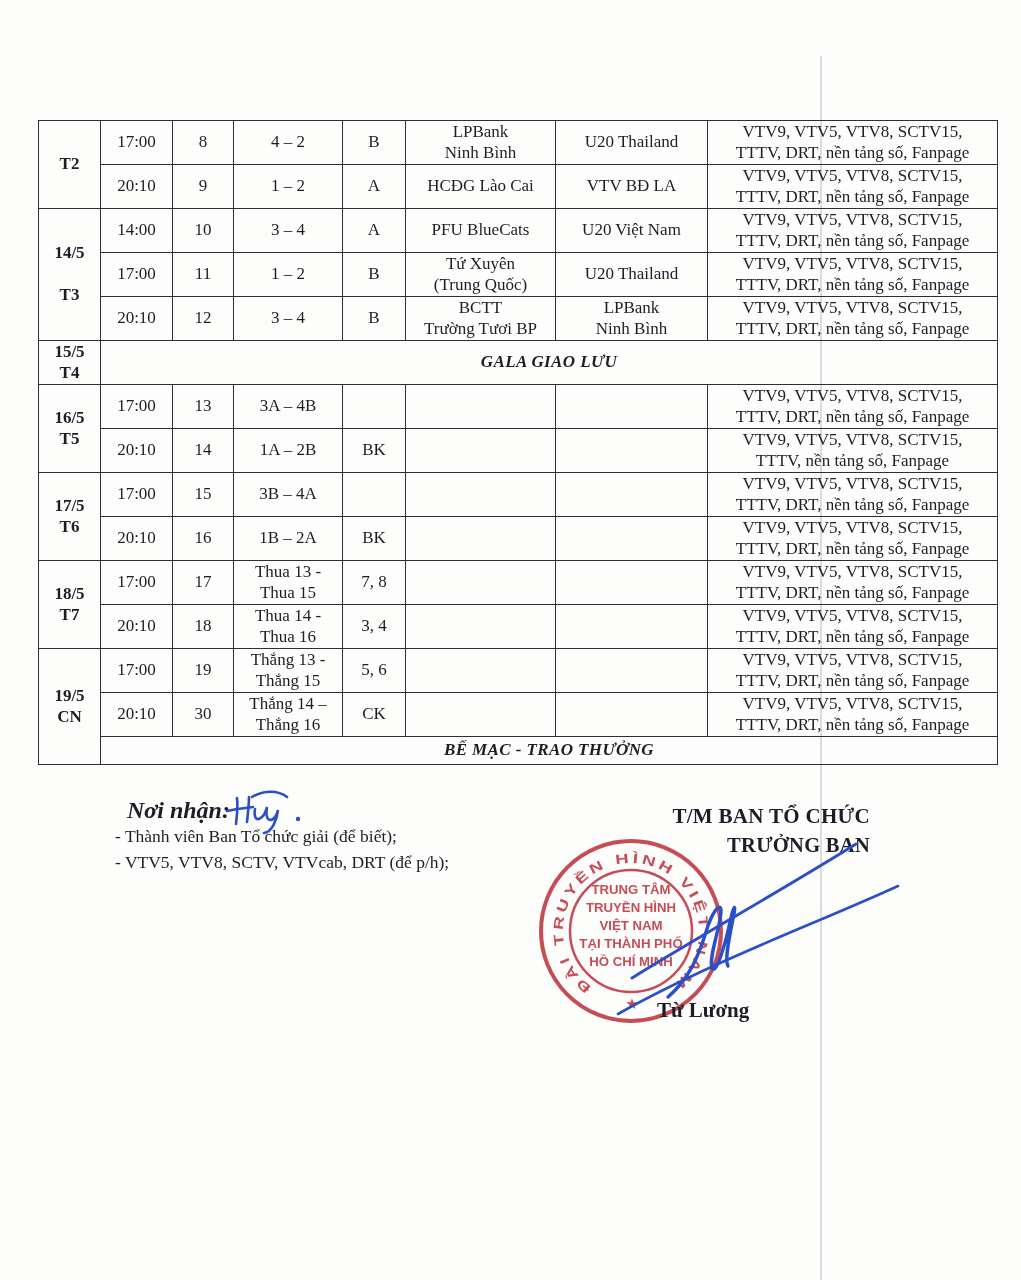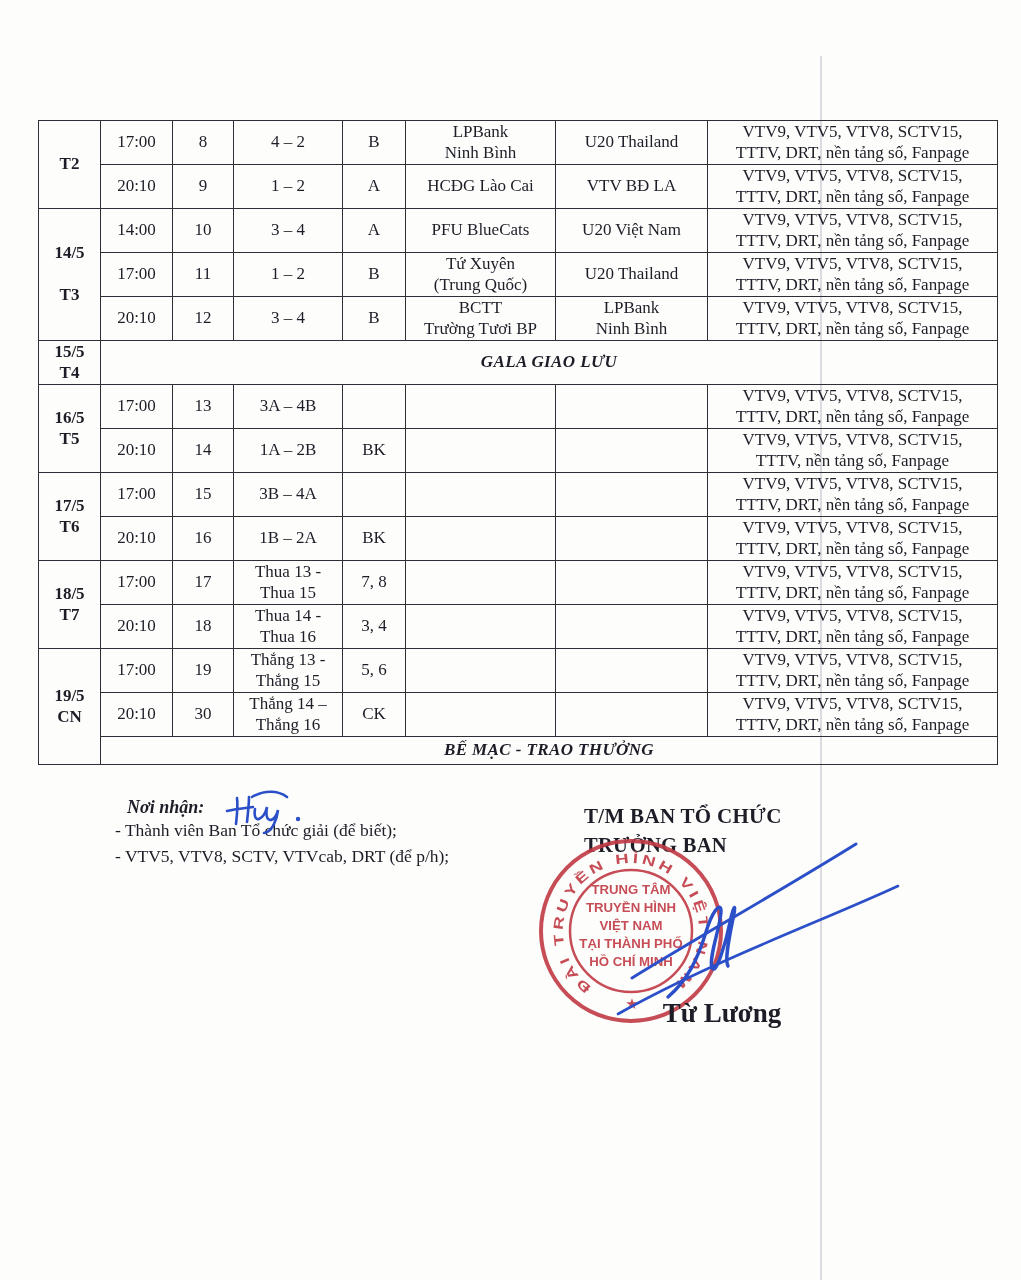--- a/index.html
+++ b/index.html
@@ -11,27 +11,27 @@
                  table-layout:fixed;}
   table.schedule td{border:1.6px solid #2e2e36;text-align:center;vertical-align:middle;
                     white-space:pre-line;padding:0 2px;line-height:1.22;font-size:17px;}
   tr.r{height:44px;} tr.r-short{height:28px;}
   td.date{font-weight:bold;font-size:17.5px;line-height:1.25;}
   td.date-top{vertical-align:top;padding-top:3px;}
   td.bc{font-size:16.5px;line-height:1.24;}
   td.merged{font-weight:bold;font-style:italic;font-size:18px;letter-spacing:.4px;}
   td.pair{font-size:16.5px;}
   .recipients{position:absolute;left:115px;top:797px;}
-  .recipients .lbl{font-weight:bold;font-style:italic;font-size:18px;margin-left:12px;}
+  .recipients .lbl{font-weight:bold;font-style:italic;font-size:24px;margin-left:12px;}
   .recipients .itm{font-size:17.5px;line-height:25.8px;}
-  .sig-head{position:absolute;left:584px;top:804px;width:300px;text-align:left;}
+  .sig-head{position:absolute;left:570px;top:804px;width:300px;text-align:right;}
   .sig-head .l1{font-weight:bold;font-size:21px;letter-spacing:.3px;}
   .sig-head .l2{font-weight:bold;font-size:20.5px;margin-top:5px;letter-spacing:.3px;}
-  .signer{position:absolute;left:657px;top:998px;width:130px;text-align:center;
-          font-weight:bold;font-size:27px;}
+  .signer{position:absolute;left:657px;top:998px;width:130px;
+          font-weight:bold;font-size:21px;}
   .abs{position:absolute;}
   .seal-text{font-family:"Liberation Sans",sans-serif;font-weight:bold;}
 </style>
 </head>
 <body>
 
 <div class="page">
   <div class="scan-line"></div>
 
   <table class="schedule">

